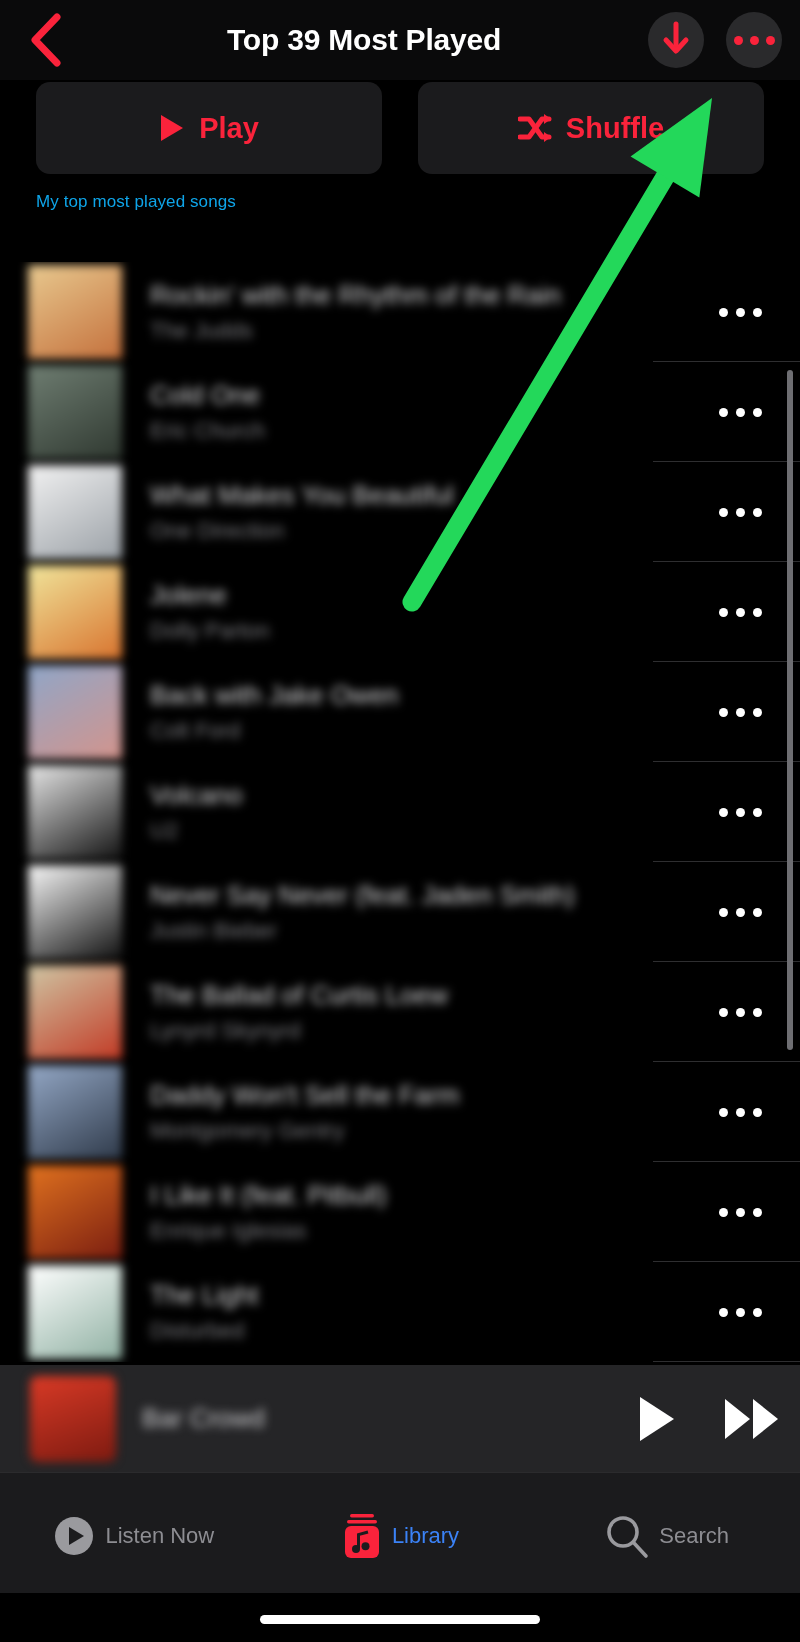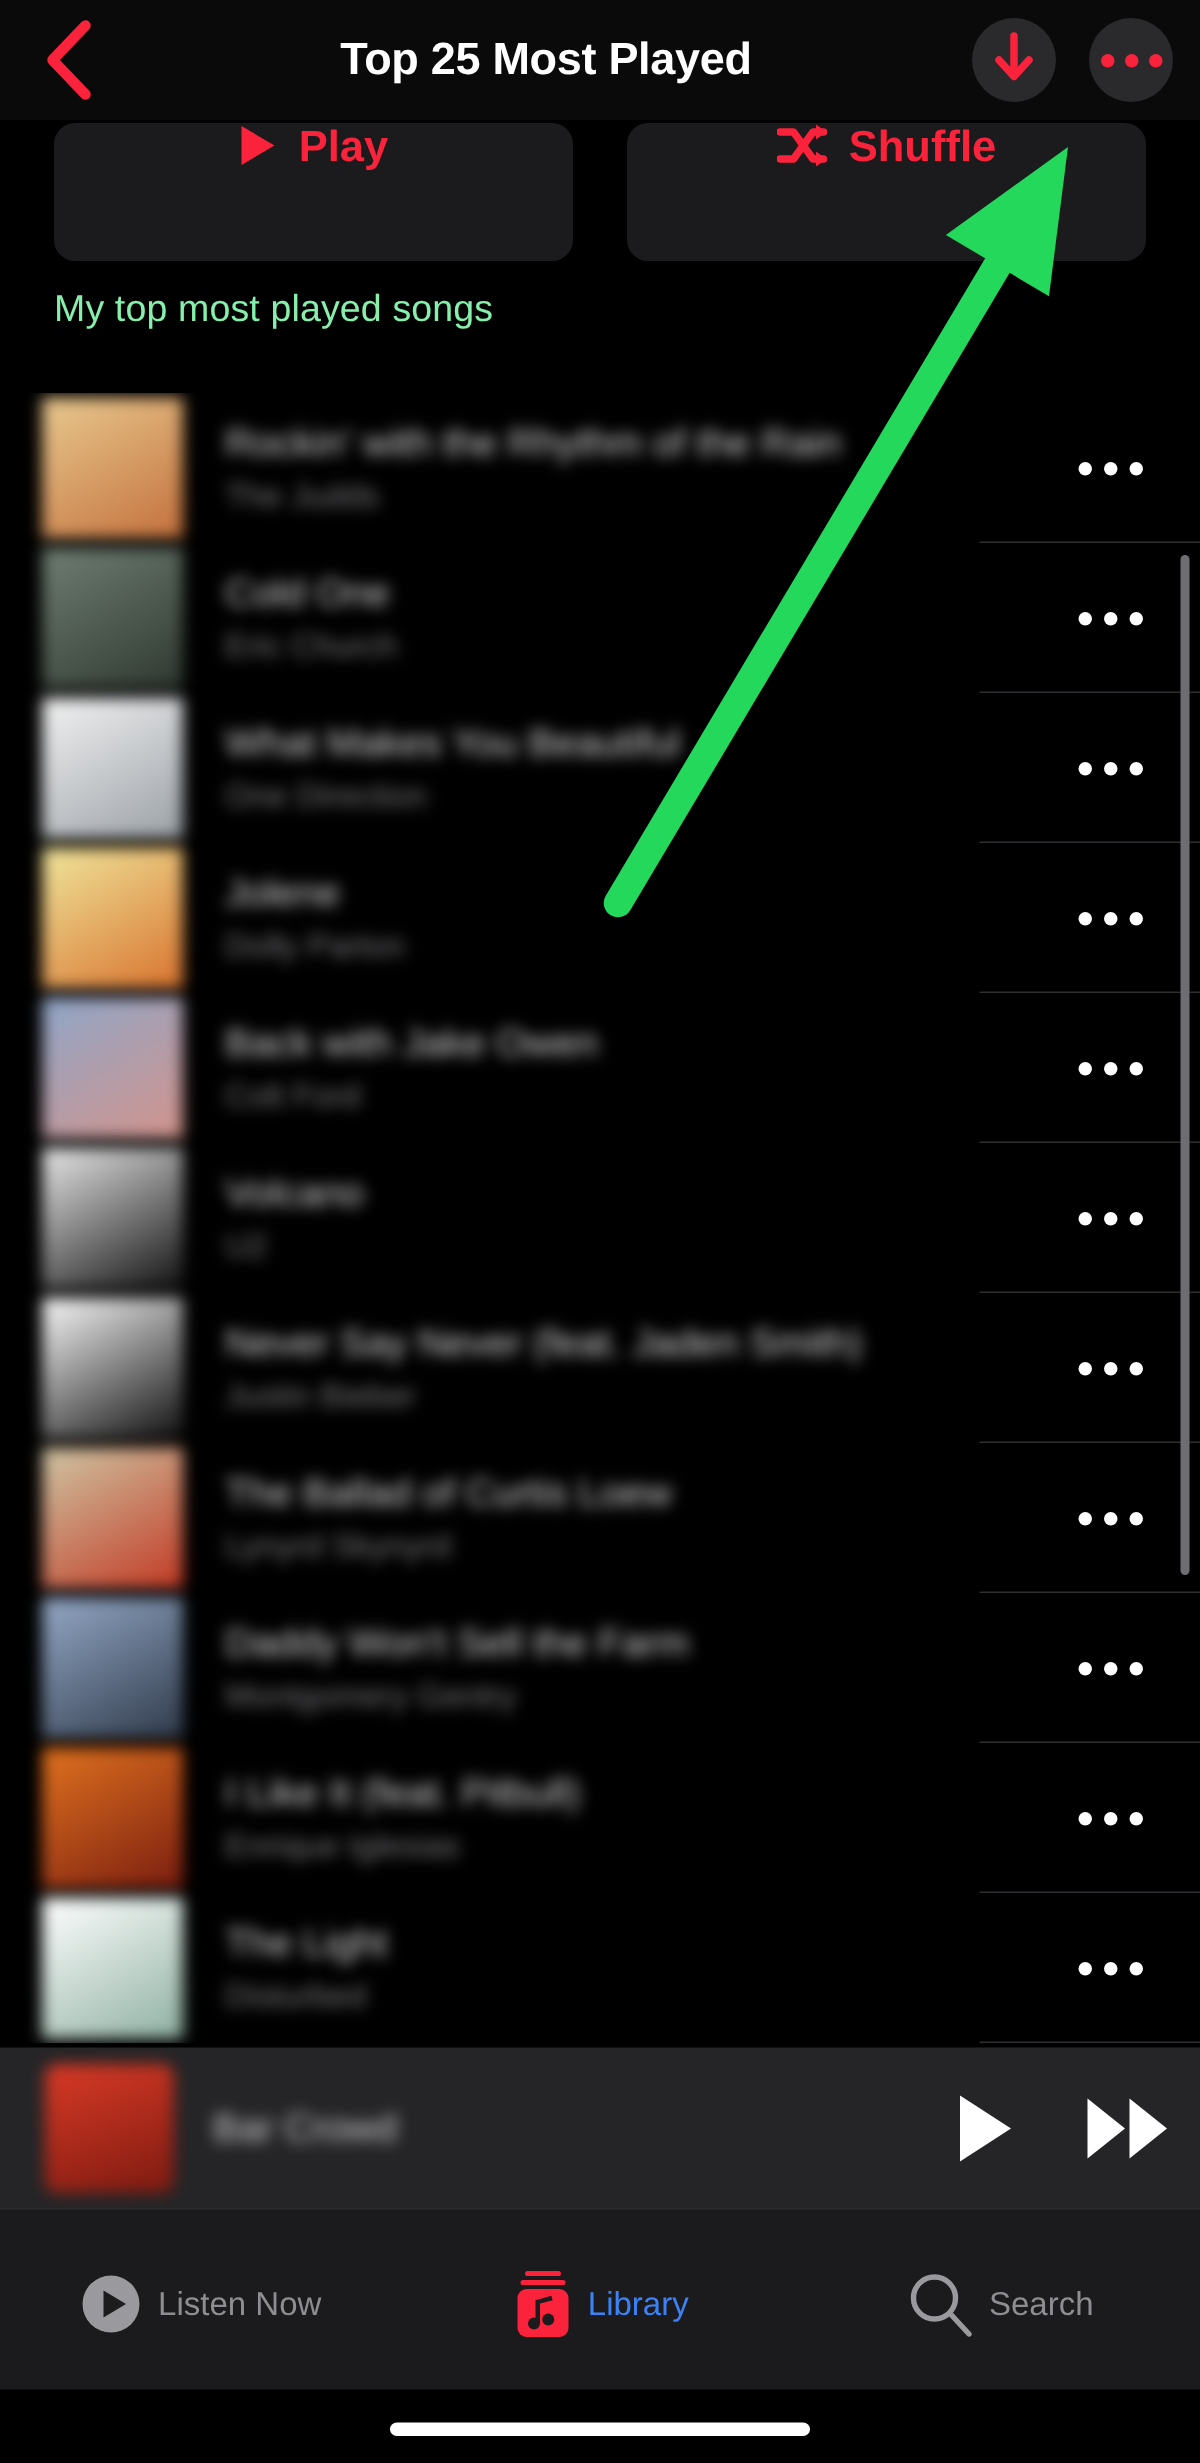--- a/index.html
+++ b/index.html
@@ -67,34 +67,35 @@
     display: flex;
     gap: 36px;
     padding: 0 36px;
     box-sizing: border-box;
   }
   .action-button {
     flex: 1;
     background: #1b1b1d;
     border-radius: 14px;
     display: flex;
+    align-items: center;
     justify-content: center;
     gap: 14px;
     color: #fa233b;
     font-size: 29px;
     font-weight: bold;
   }
   .action-button svg { display: block; }
 
   
   #playlist-description {
     position: absolute;
     left: 36px; top: 192px;
-    font-size: 25px;
-    color: #86efac;
+    font-size: 17px;
+    color: #0ea5e9;
     letter-spacing: 0.1px;
   }
 
   
   #song-list {
     position: absolute;
     left: 0; top: 262px;
     width: 800px;
     height: 1100px;
     overflow: hidden;
@@ -249,21 +250,21 @@
 <body>
 
 <div id="nav-bar">
   <div id="back-button">
     <span>
       <svg width="34" height="54" viewBox="0 0 34 54">
         <path d="M29 4 L7 27 L29 50" fill="none" stroke="#fa233b" stroke-width="7" stroke-linecap="round" stroke-linejoin="round"></path>
       </svg>
     </span>
   </div>
-  <div id="nav-title">Top 25 Most Played</div>
+  <div id="nav-title">Top 39 Most Played</div>
   <div class="nav-circle-btn" id="download-button">
     <span>
       <svg width="30" height="34" viewBox="0 0 30 34">
         <path d="M15 3 L15 27" stroke="#fa233b" stroke-width="5" stroke-linecap="round"></path>
         <path d="M5 19 L15 30 L25 19" fill="none" stroke="#fa233b" stroke-width="5" stroke-linecap="round" stroke-linejoin="round"></path>
       </svg>
     </span>
   </div>
   <div class="nav-circle-btn" id="more-button">
     <span class="dots-red">

